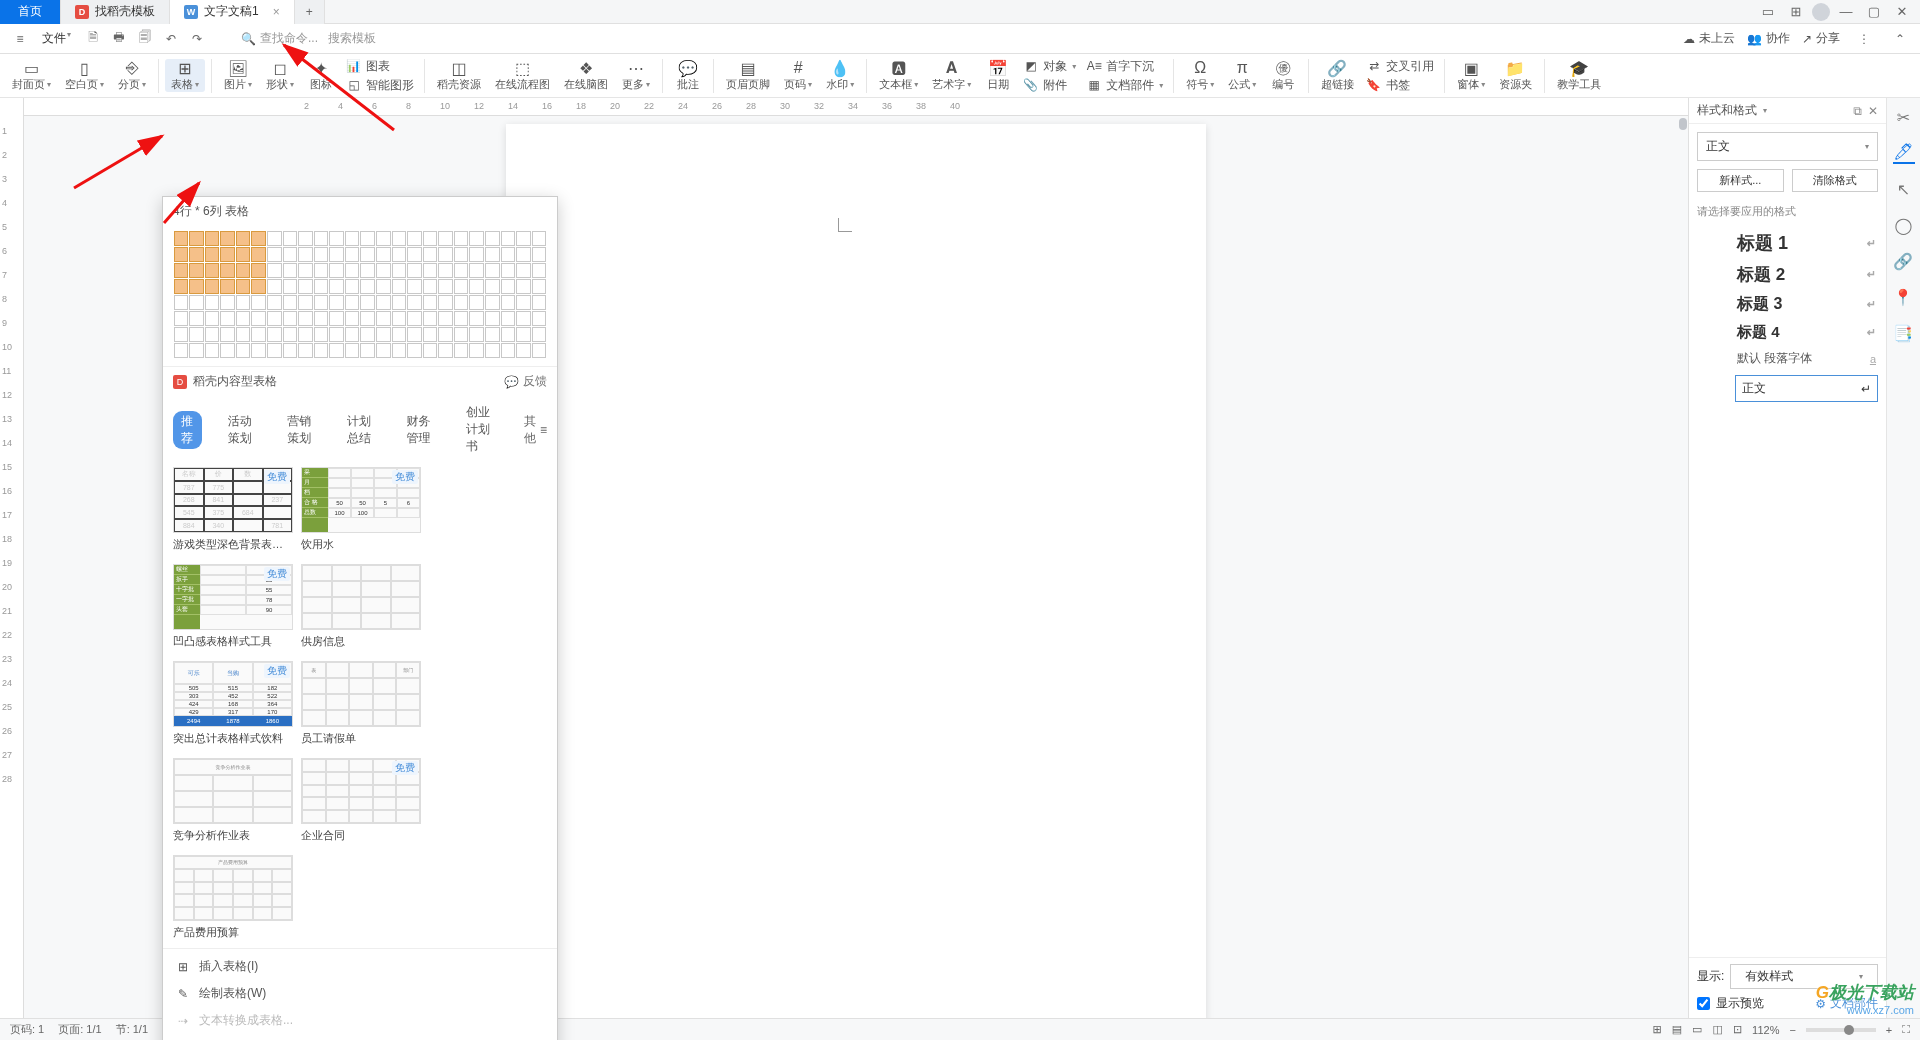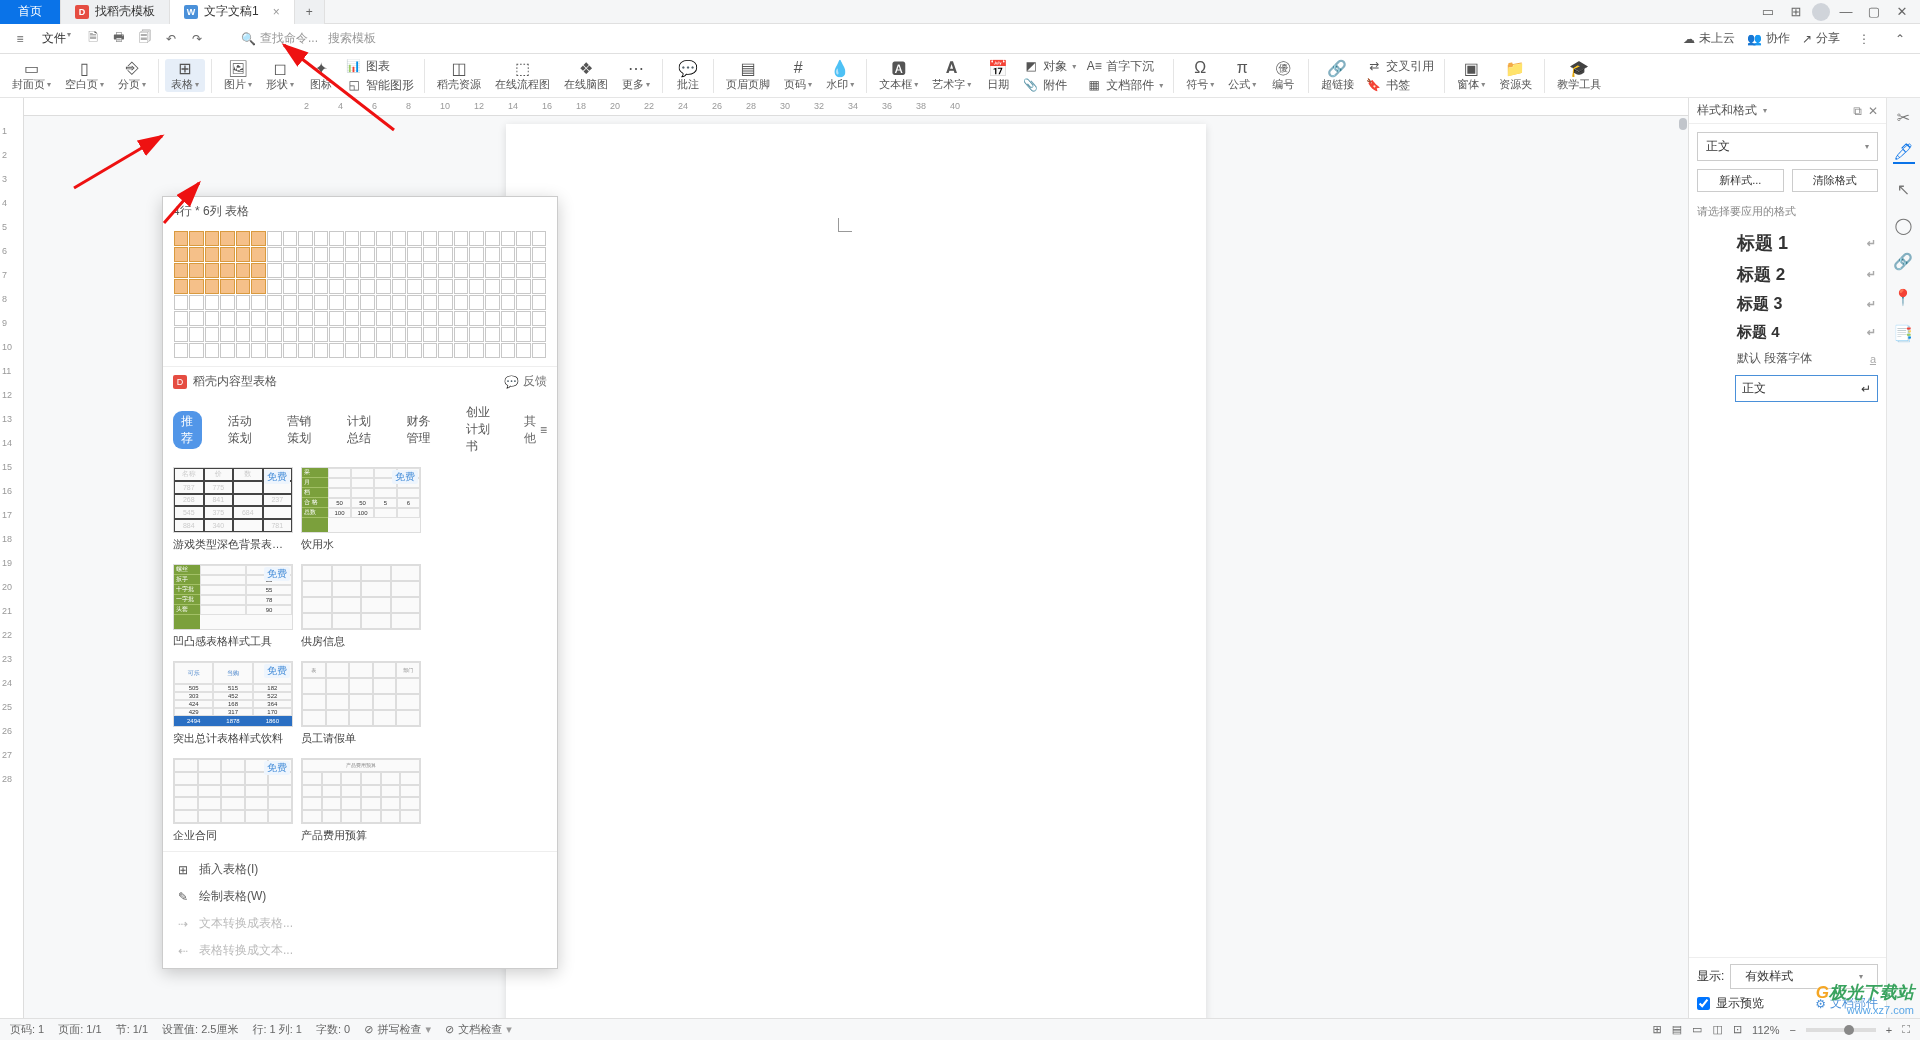--- a/index.html
+++ b/index.html
@@ -913,20 +913,43 @@
                 <div class="pc"></div>
                 <div class="pc"></div>
                 <div class="pc"></div>
                 <div class="pc"></div>
               </div>
           </div>
           <div class="tname">员工请假单</div>
         </div>
         <div class="tpl">
           <div class="thumb th-plain">
+            <div class="pr">
+                <div class="pc" style="flex:2">竞争分析作业表</div>
+              </div>
+            <div class="pr">
+                <div class="pc"></div>
+                <div class="pc"></div>
+                <div class="pc"></div>
+              </div>
+            <div class="pr">
+                <div class="pc"></div>
+                <div class="pc"></div>
+                <div class="pc"></div>
+              </div>
+            <div class="pr">
+                <div class="pc"></div>
+                <div class="pc"></div>
+                <div class="pc"></div>
+              </div>
+          </div>
+          <div class="tname">竞争分析作业表</div>
+        </div>
+        <div class="tpl">
+          <div class="thumb th-plain">
               <span class="free">免费</span>
             <div class="pr">
                 <div class="pc"></div>
                 <div class="pc"></div>
                 <div class="pc"></div>
                 <div class="pc"></div>
                 <div class="pc"></div>
               </div>
             <div class="pr">
                 <div class="pc"></div>

